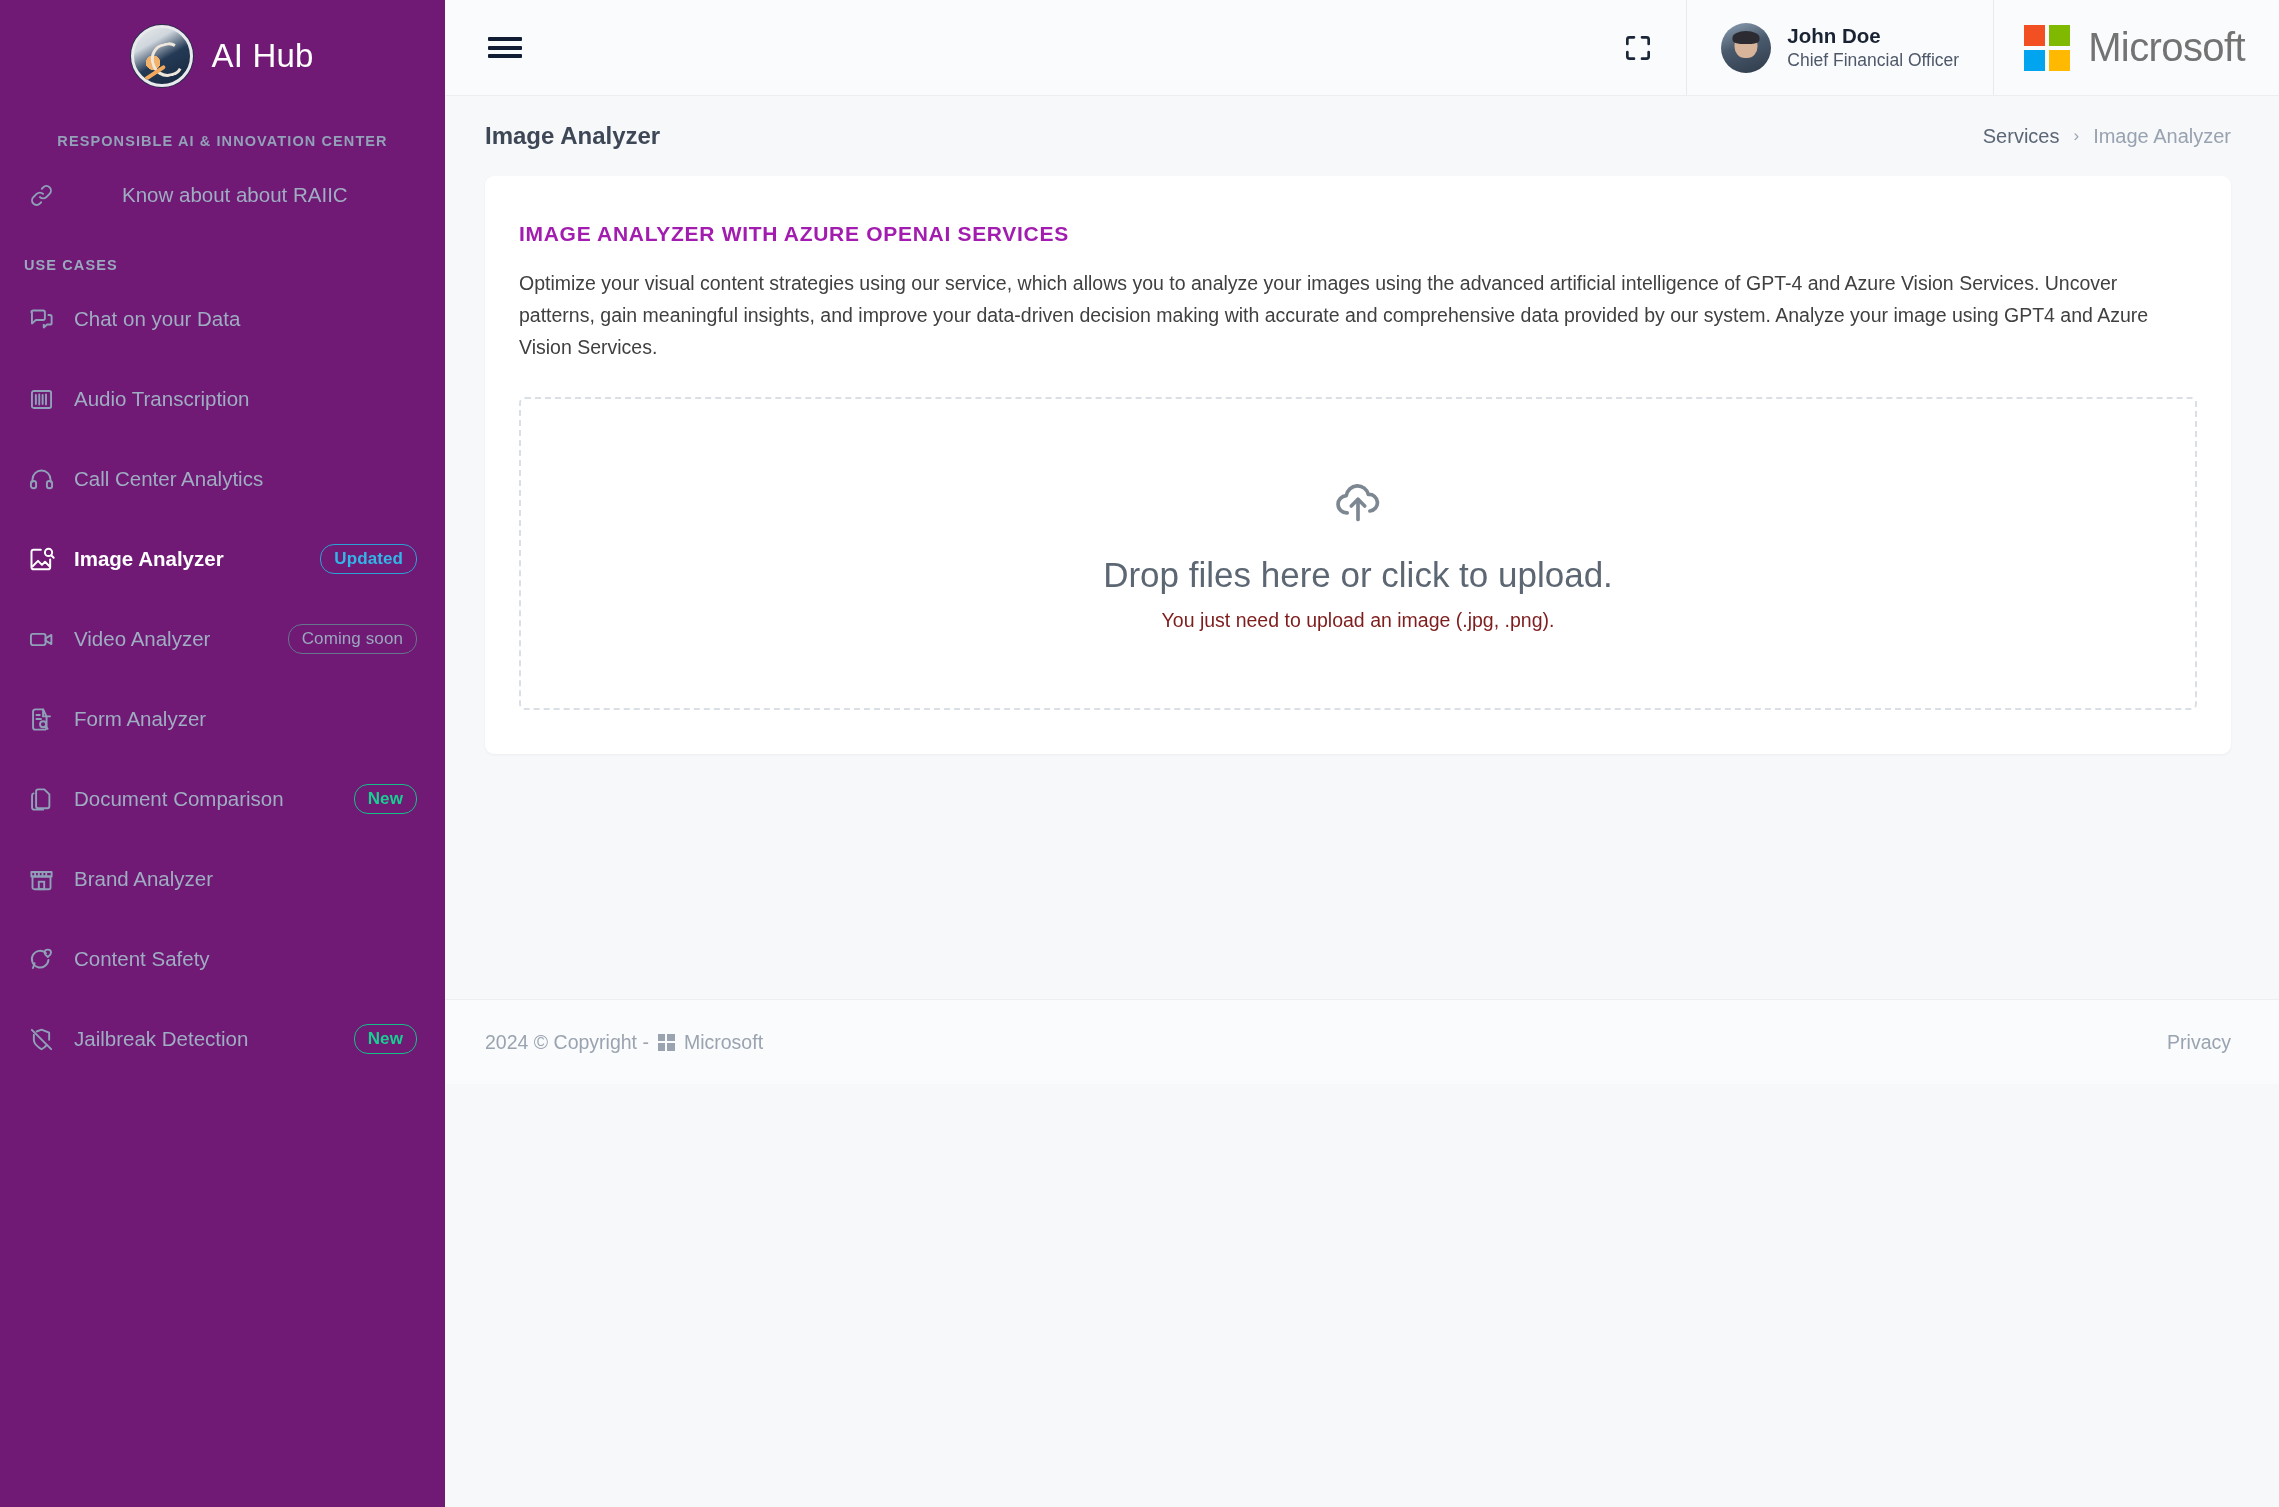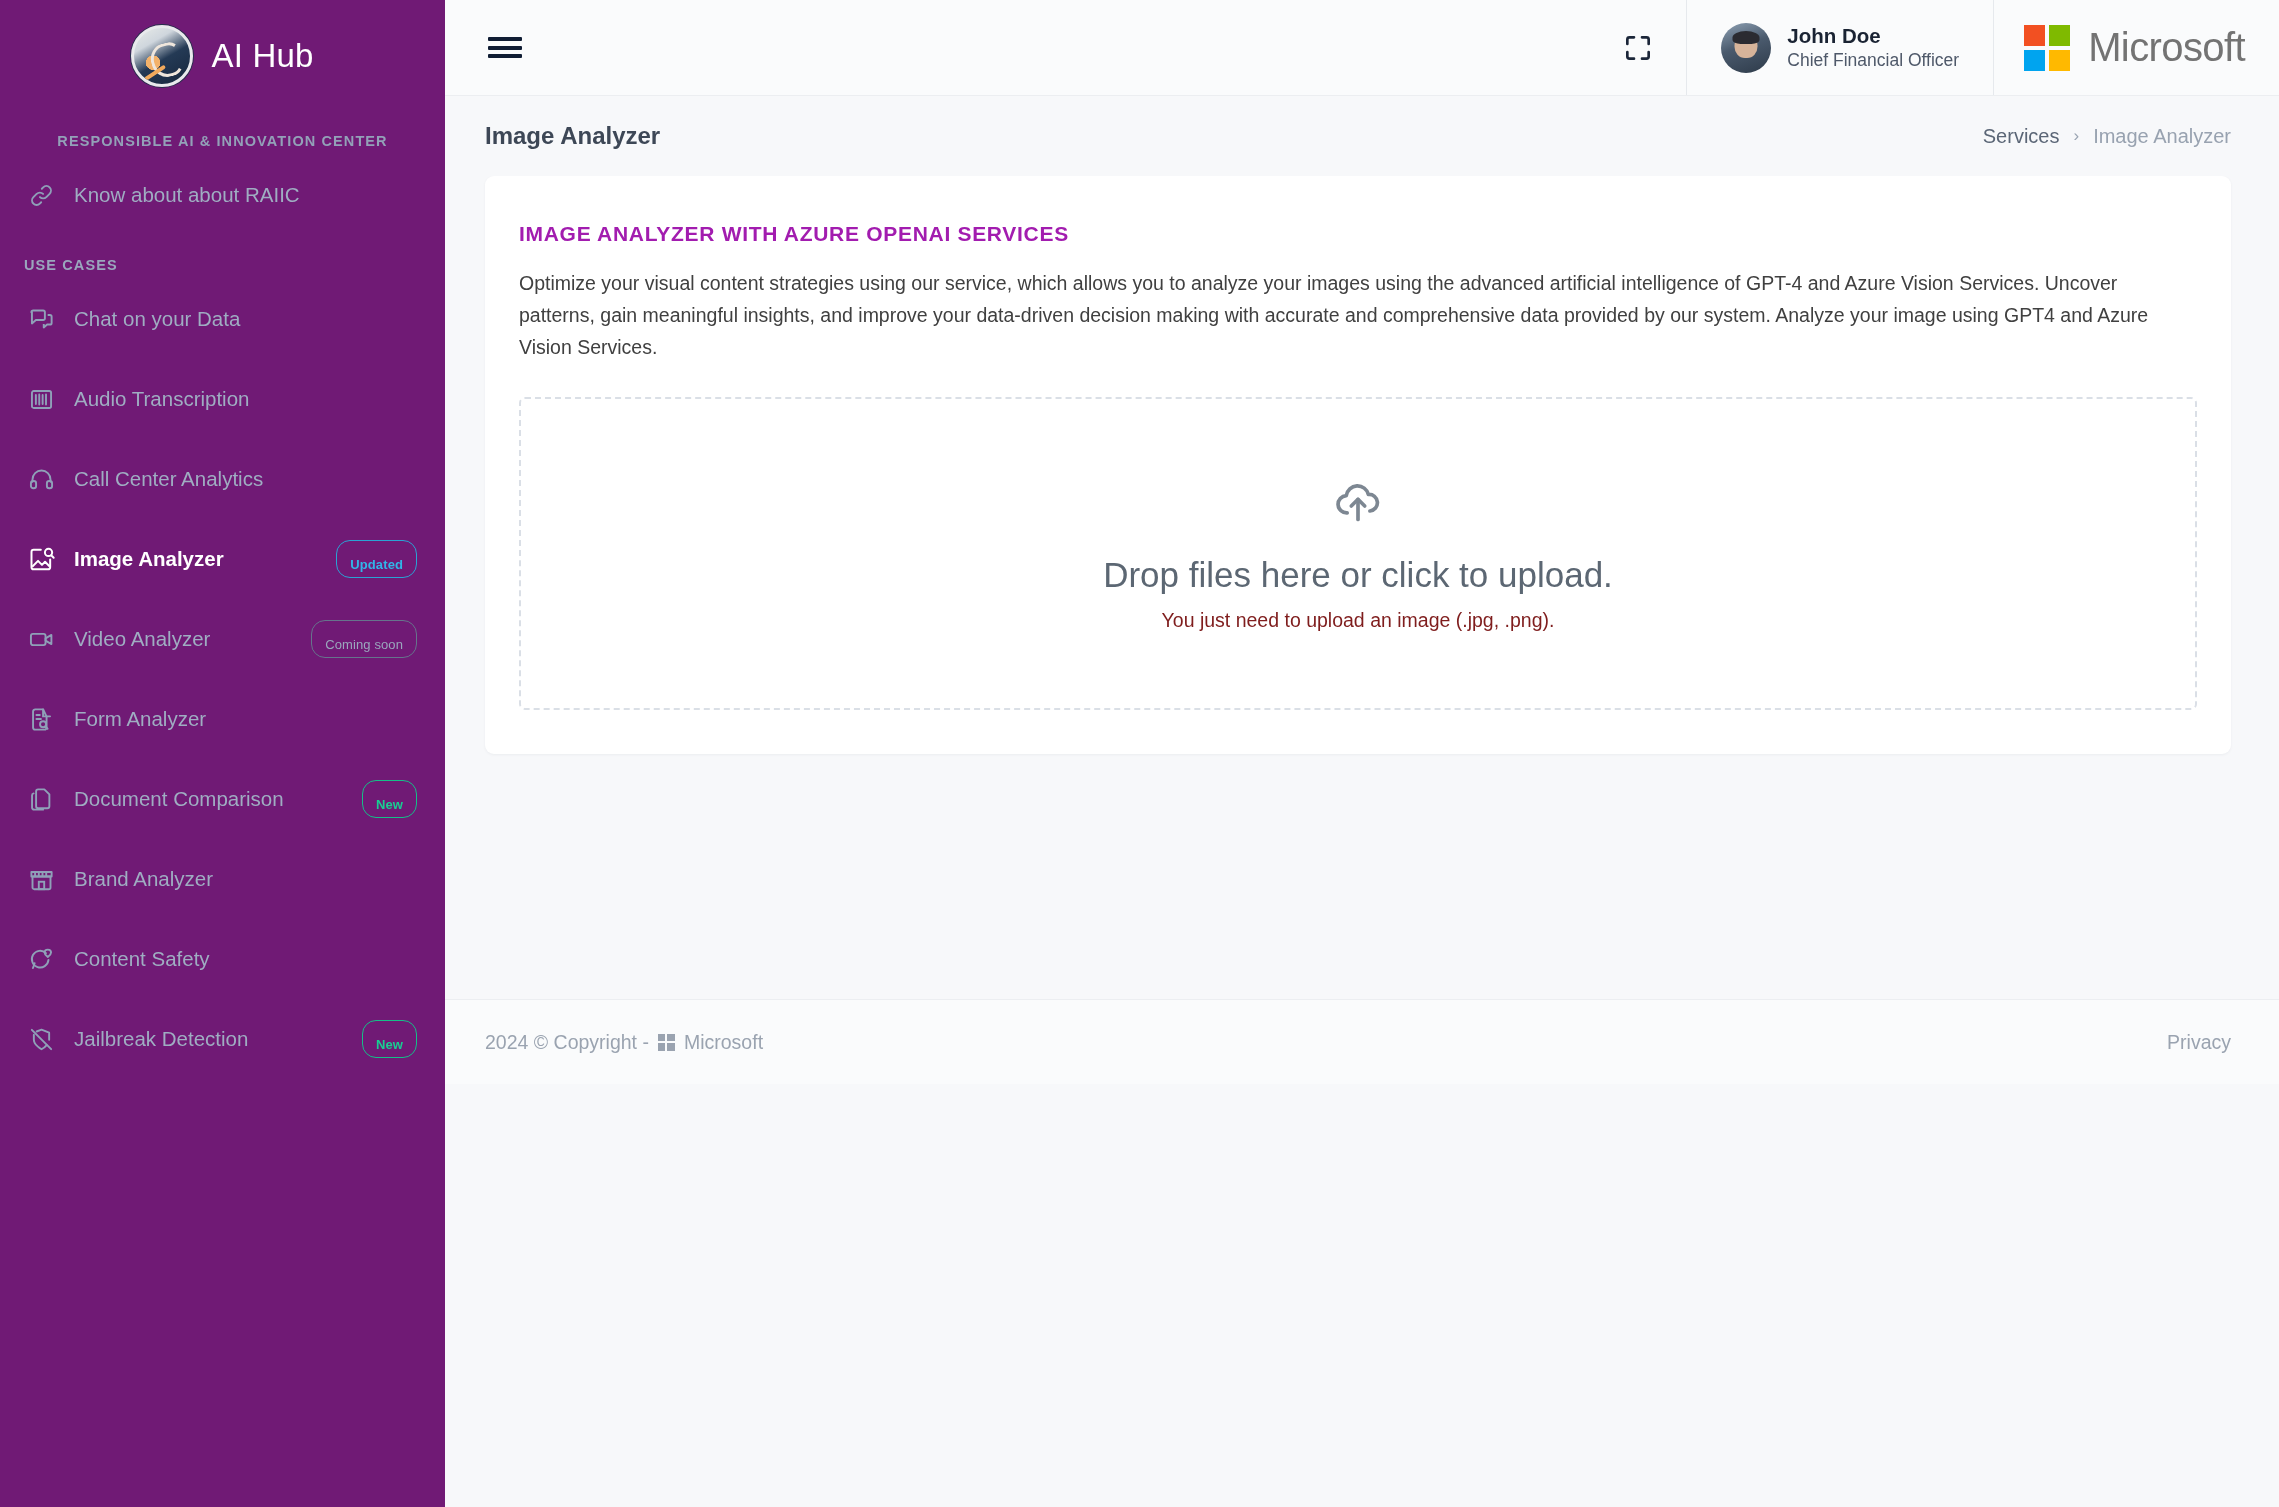--- a/index.html
+++ b/index.html
@@ -54,29 +54,29 @@
     color: #9fadc2; font-size: 20.5px; cursor: pointer;
     position: relative;
   }
   .sb-row .ic { width: 46px; flex: 0 0 46px; display: flex; align-items: center; }
   .sb-row .lbl { flex: 1 1 auto; white-space: nowrap; }
   .sb-row.active { color: #ffffff; font-weight: 700; }
   .sb-row.active svg { stroke: #ffffff; }
   .sb-row svg { stroke: #8fa0b8; fill: none; stroke-width: 1.7; }
 
   .badge {
-    font-size: 13px; font-weight: 700; padding: 16px 13px 4px;
+    font-size: 17px; font-weight: 700; padding: 3px 13px 4px;
     border-radius: 14px; border: 1.6px solid; line-height: 1.25;
     white-space: nowrap; letter-spacing: .1px;
   }
   .badge.updated { color: #31b6e8; border-color: #2aa3d4; }
   .badge.coming  { color: #9aa7bd; border-color: #66748c; font-weight: 400; }
   .badge.new     { color: #18cf92; border-color: #15bf88; }
 
-  .sb-link-row { height: 72px; margin-top: 10px; }
+  .sb-link-row { height: 72px; margin-top: 10px; gap: 48px; }
 
   
   .main { flex: 1 1 auto; height: 1084px; display: flex; flex-direction: column; background: #f7f8fa; }
 
   .topbar {
     height: 96px; flex: 0 0 96px; background: #fafbfc;
     display: flex; align-items: stretch;
     border-bottom: 1px solid #eceef1;
   }
   .hamburger { width: 120px; display: flex; align-items: center; justify-content: center; cursor: pointer; }

